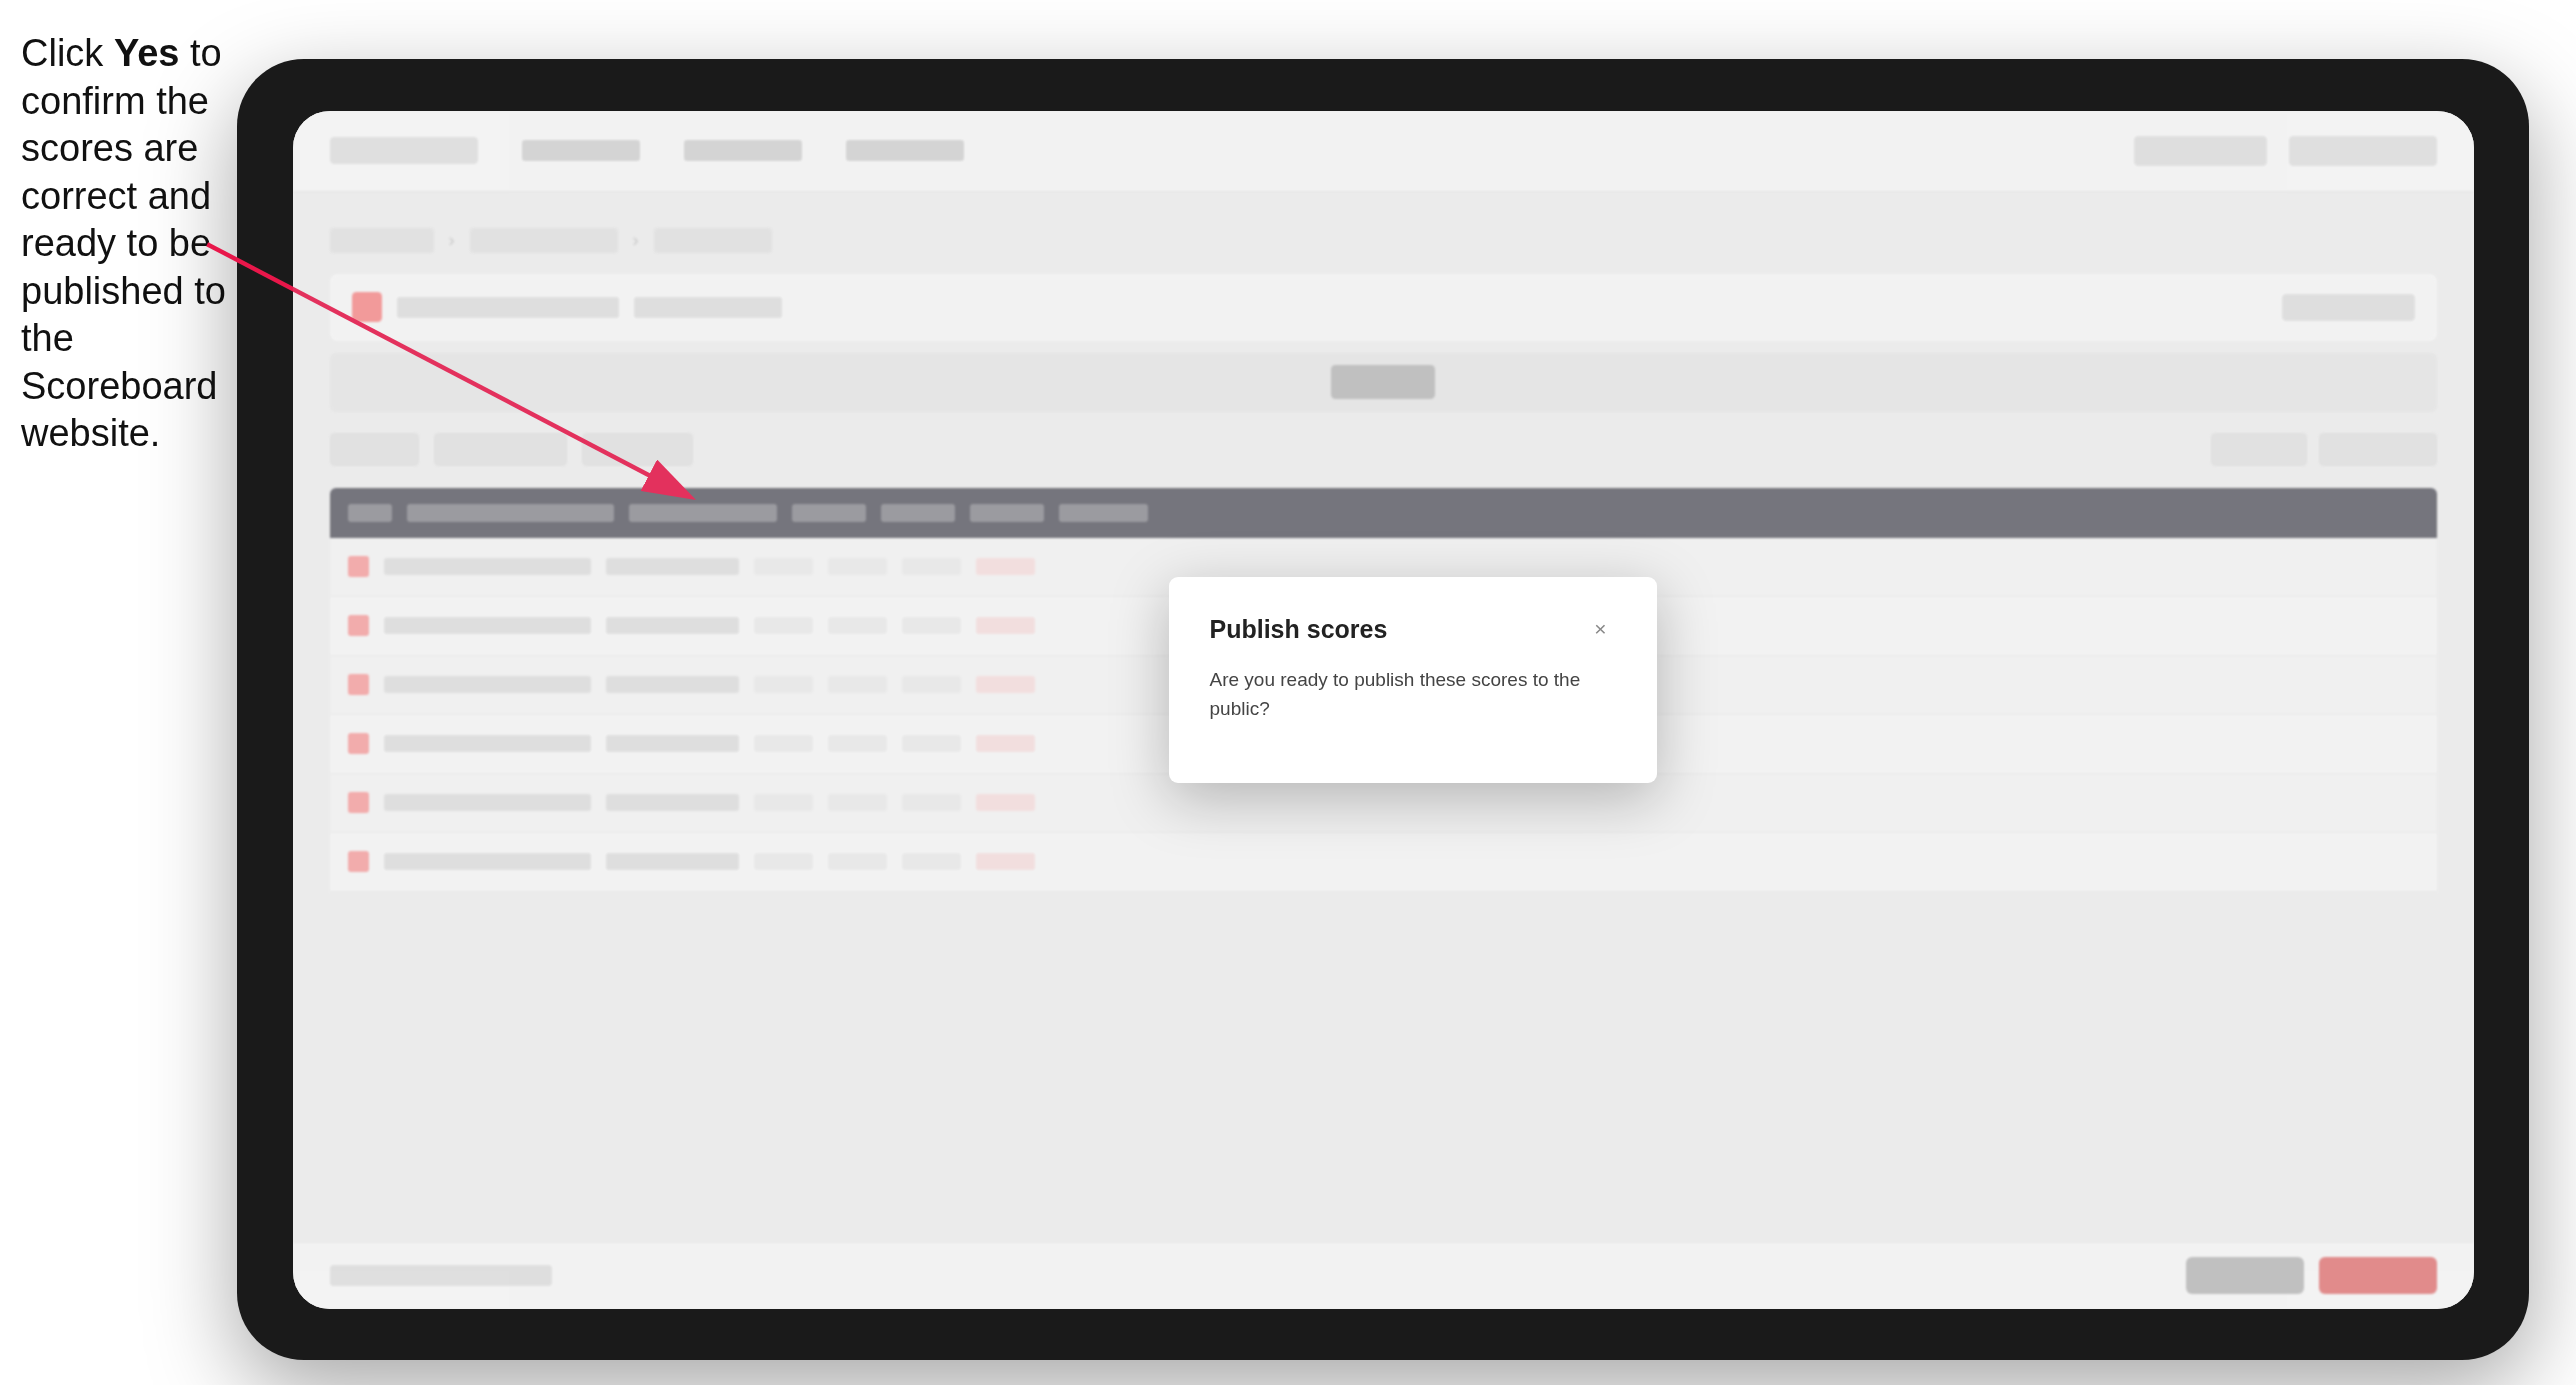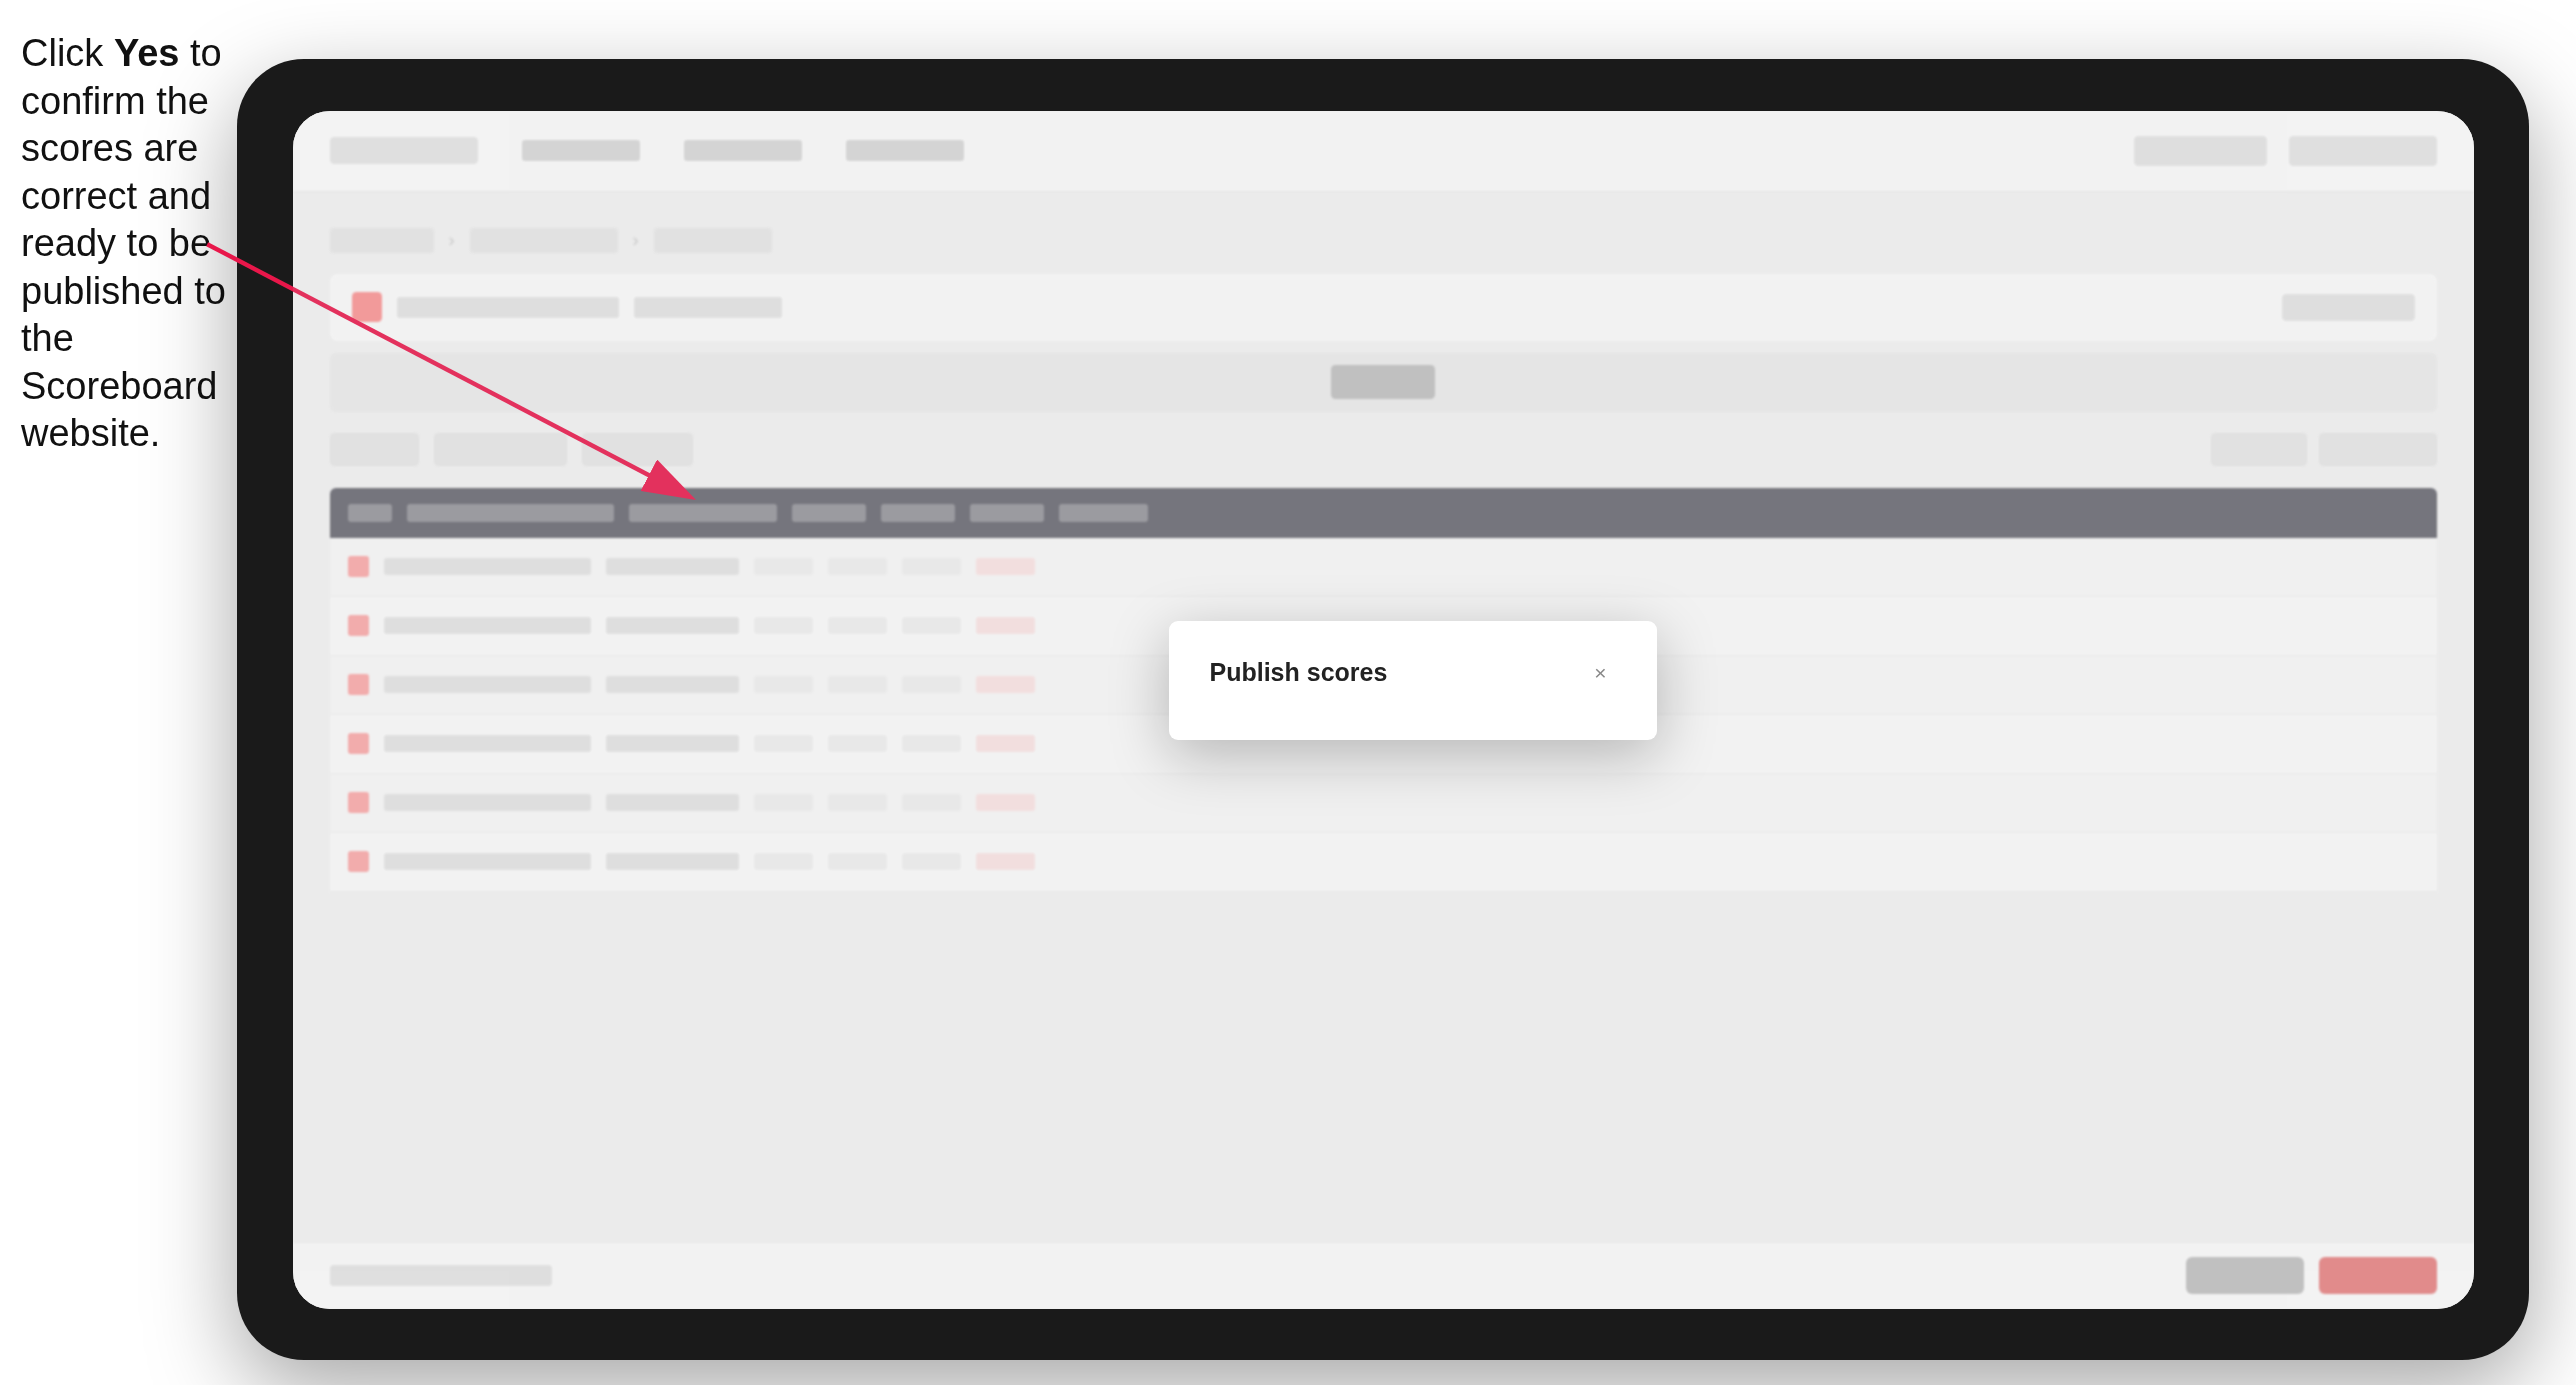--- a/index.html
+++ b/index.html
@@ -324,21 +324,21 @@
       box-shadow: 0 15px 59px rgba(0,0,0,0.25);
       width: 488px;
       padding: 37px 41px 30px 41px;
       position: relative;
       margin-top: -59px;
       margin-left: 59px;
     }
 
     .modal-header {
       display: flex;
-      align-items: center;
+      align-items: flex-end;
       justify-content: space-between;
       margin-bottom: 22px;
     }
 
     .modal-title {
       font-size: 25px;
       font-weight: 600;
       color: #222;
     }
 
@@ -538,20 +538,21 @@
     </div>
 
     <div class="modal-overlay">
       <div class="modal-dialog">
         <div class="modal-header">
           <span class="modal-title">Publish scores</span>
           <button class="modal-close">
             <span>×</span>
           </button>
         </div>
+        <div class="modal-body">Are you ready to publish these scores to the public?</div>
       </div>
     </div>
 
   </div>
 </div>
 
 <svg class="arrow-svg" width="592" height="370" viewBox="0 0 800 500" xmlns="http://www.w3.org/2000/svg">
   <defs>
     <marker id="arrowhead" markerWidth="12" markerHeight="8" refX="10" refY="4" orient="auto">
       <polygon points="0 0, 12 4, 0 8" fill="#e8174a"></polygon>

